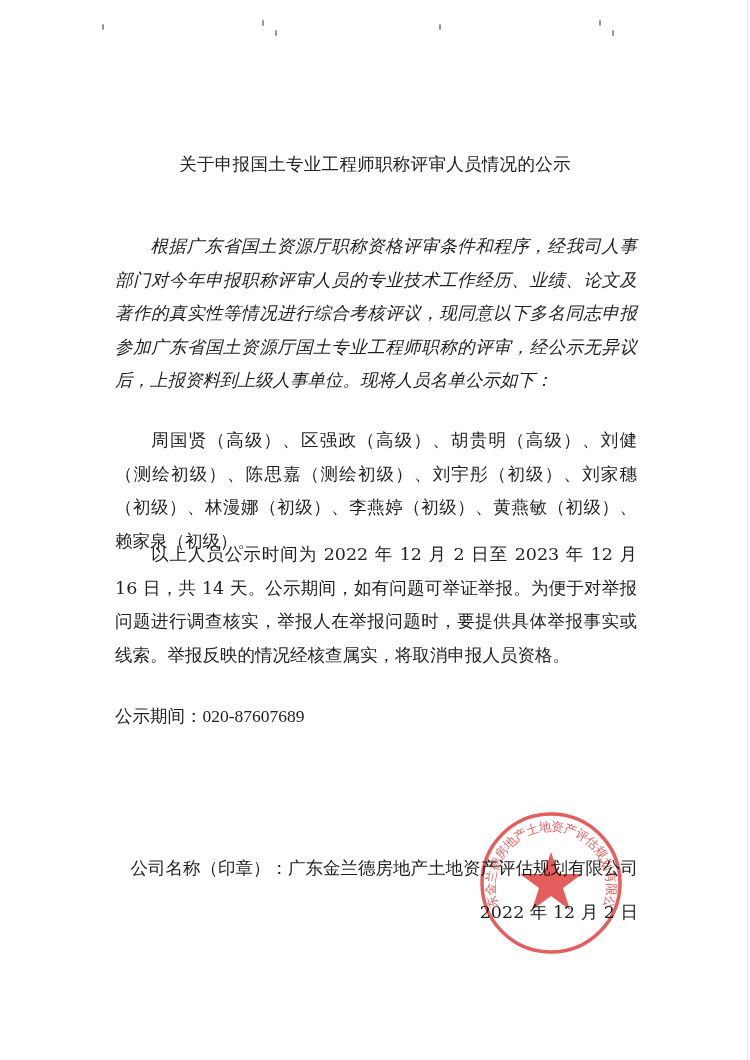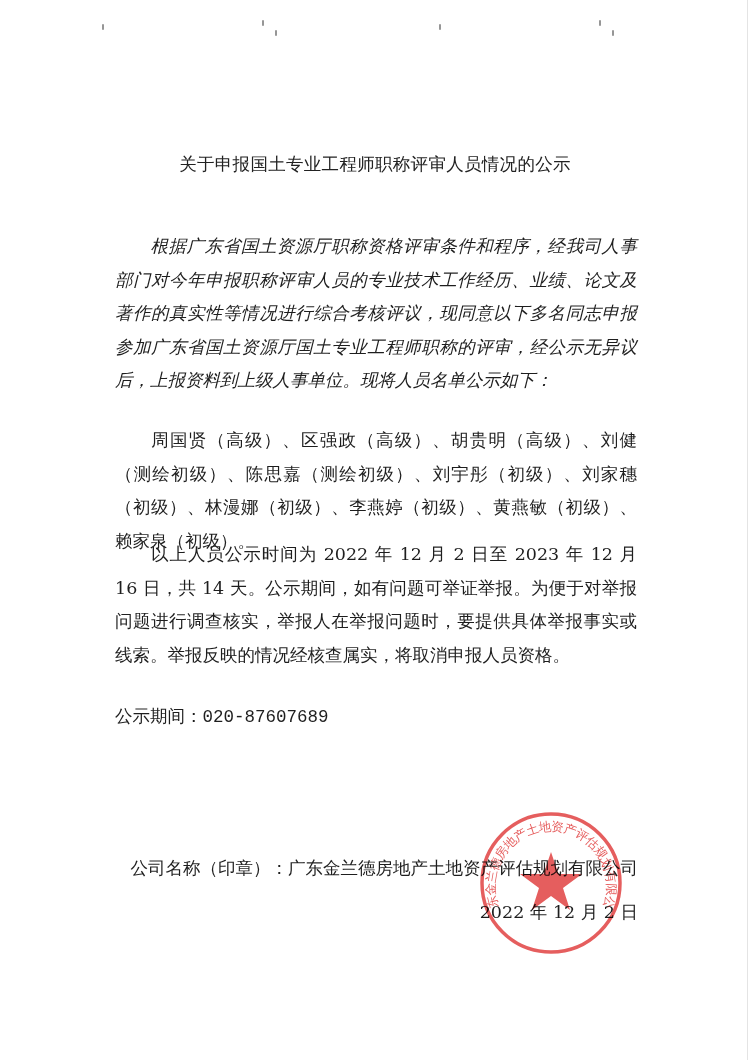--- a/index.html
+++ b/index.html
@@ -57,21 +57,21 @@
     .para-1 { top: 230px; font-style: italic; }
     .para-2 { top: 424px; }
     .para-3 { top: 538px; }
     .phone {
       position: absolute;
       left: 115px; top: 700px;
       font-size: 17.5px;
       line-height: 33px;
       color: #1e1e1e;
     }
-    .phone .num { font-family: Liberation Mono, monospace; }
+    .phone .num { font-family: Liberation Serif, serif; }
     .num { font-family: "Liberation Sans", sans-serif; }
     .company-line {
       position: absolute;
       right: 112px; top: 856px;
       font-size: 17.5px;
       color: #1e1e1e;
       white-space: nowrap;
       z-index: 2;
     }
     .date-line {

